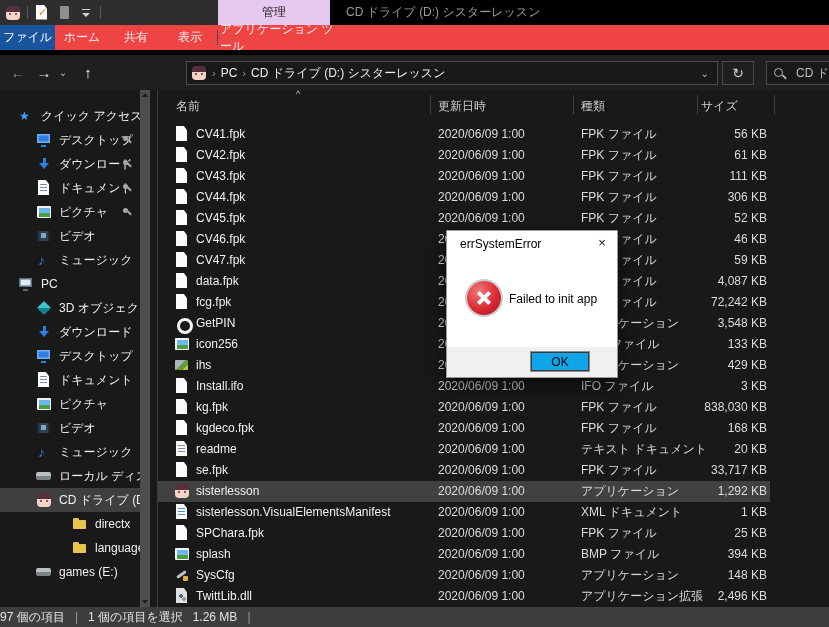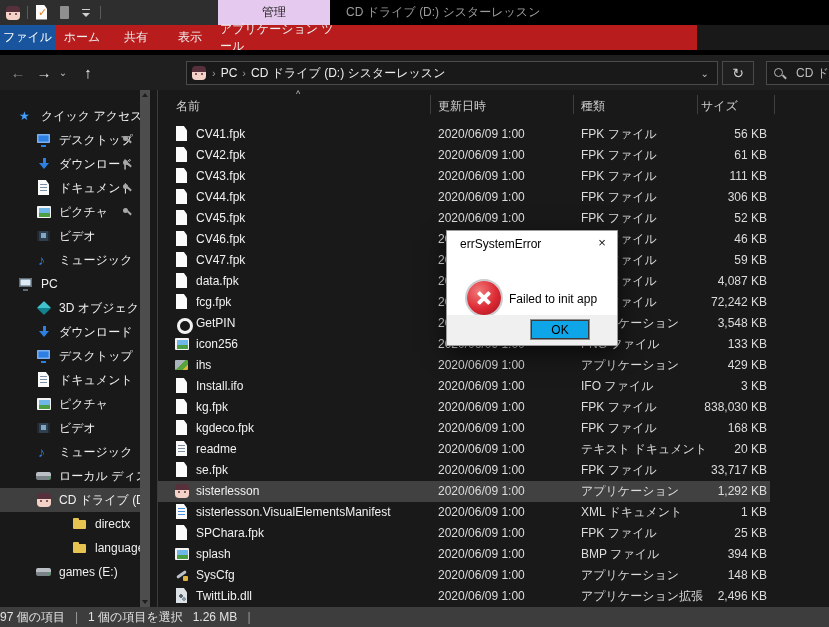--- a/index.html
+++ b/index.html
@@ -11,21 +11,21 @@
   
   .titlebar{position:absolute;left:0;top:0;width:829px;height:25px;
             background:linear-gradient(90deg,#2e2e2e 218px,#000 218px);}
   .qat{position:absolute;left:5px;top:4px;display:flex;align-items:center;gap:6px;height:17px;}
   .qat-sep{width:1px;height:13px;background:#5a5a5a;}
   .manage-tab{position:absolute;left:218px;top:0;width:112px;height:25px;background:#e6c9ef;
               color:#1c1c1c;display:flex;align-items:center;justify-content:center;}
   .win-title{position:absolute;left:346px;top:0;height:25px;line-height:25px;color:#9b9b9b;}
 
   
-  .menubar{position:absolute;left:0;top:25px;width:697px;height:25px;background:#b91c1c;display:flex;align-items:stretch;}
+  .menubar{position:absolute;left:0;top:25px;width:829px;height:25px;background:#ef4444;display:flex;align-items:stretch;}
   .mtab{display:flex;align-items:center;justify-content:center;color:#f0f0f0;padding:0 2px;}
   .mtab.file{width:55px;background:#19559e;color:#fff;}
   .mtab.home,.mtab.share,.mtab.view{width:54px;}
   .mtab.apptools{width:128px;}
   .m-sep{width:1px;height:15px;background:#4a4a4a;align-self:center;}
 
   
   .navbar{position:absolute;left:0;top:50px;width:829px;height:40px;background:#1f1f1f;border-top:5px solid #000;}
   .navbtn{position:absolute;top:0;height:35px;line-height:35px;text-align:center;font-size:15px;color:#e8e8e8;}
   .navbtn.back{left:6px;width:24px;color:#8a8a8a;}
@@ -75,21 +75,21 @@
   .frow .c-name{position:absolute;left:38px;top:0;line-height:21px;color:#f1f1f1;white-space:nowrap;}
   .frow .c-date{position:absolute;left:280px;top:0;line-height:21px;color:#dcdcdc;}
   .frow .c-type{position:absolute;left:423px;top:0;line-height:21px;color:#dcdcdc;white-space:nowrap;}
   .frow .c-size{position:absolute;right:3px;top:0;line-height:21px;color:#dcdcdc;}
 
   
   .statusbar{position:absolute;left:0;right:0;bottom:0;height:20px;background:#3d3d3d;display:flex;align-items:center;gap:10px;color:#e2e2e2;}
   .st-sep{color:#9a9a9a;}
 
   
-  .dialog{position:absolute;left:446px;top:230px;width:172px;height:116px;background:#fff;border:1px solid #9b9b9b;
+  .dialog{position:absolute;left:446px;top:230px;width:172px;height:148px;background:#fff;border:1px solid #9b9b9b;
           box-shadow:0 8px 22px rgba(0,0,0,.6);color:#000;}
   .d-title{position:absolute;left:13px;top:6px;color:#000;}
   .d-close{position:absolute;right:6px;top:3px;width:18px;height:18px;text-align:center;line-height:18px;font-size:13px;color:#111;}
   .d-erricon{position:absolute;left:20px;top:50px;width:34px;height:34px;border-radius:50%;
              background:radial-gradient(circle at 35% 30%,#f07a7a 0,#dc2a34 55%,#9d1420 100%);
              box-shadow:0 0 0 2px #c9ccd1;}
   .d-erricon::before,.d-erricon::after{content:"";position:absolute;left:9px;top:15px;width:16px;height:4px;background:#fff;border-radius:1px;}
   .d-erricon::before{transform:rotate(45deg);}
   .d-erricon::after{transform:rotate(-45deg);}
   .d-msg{position:absolute;left:62px;top:61px;color:#000;}

